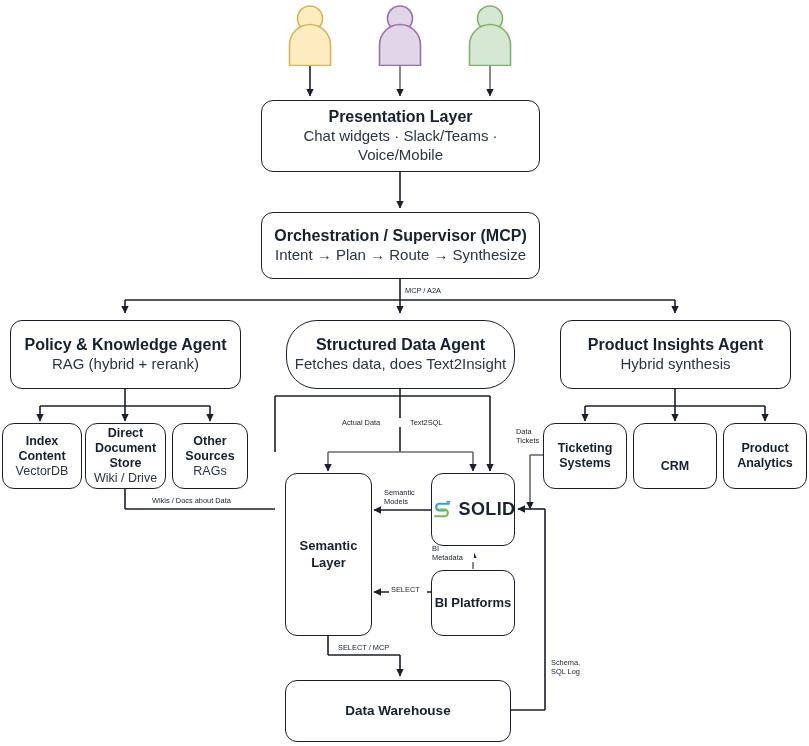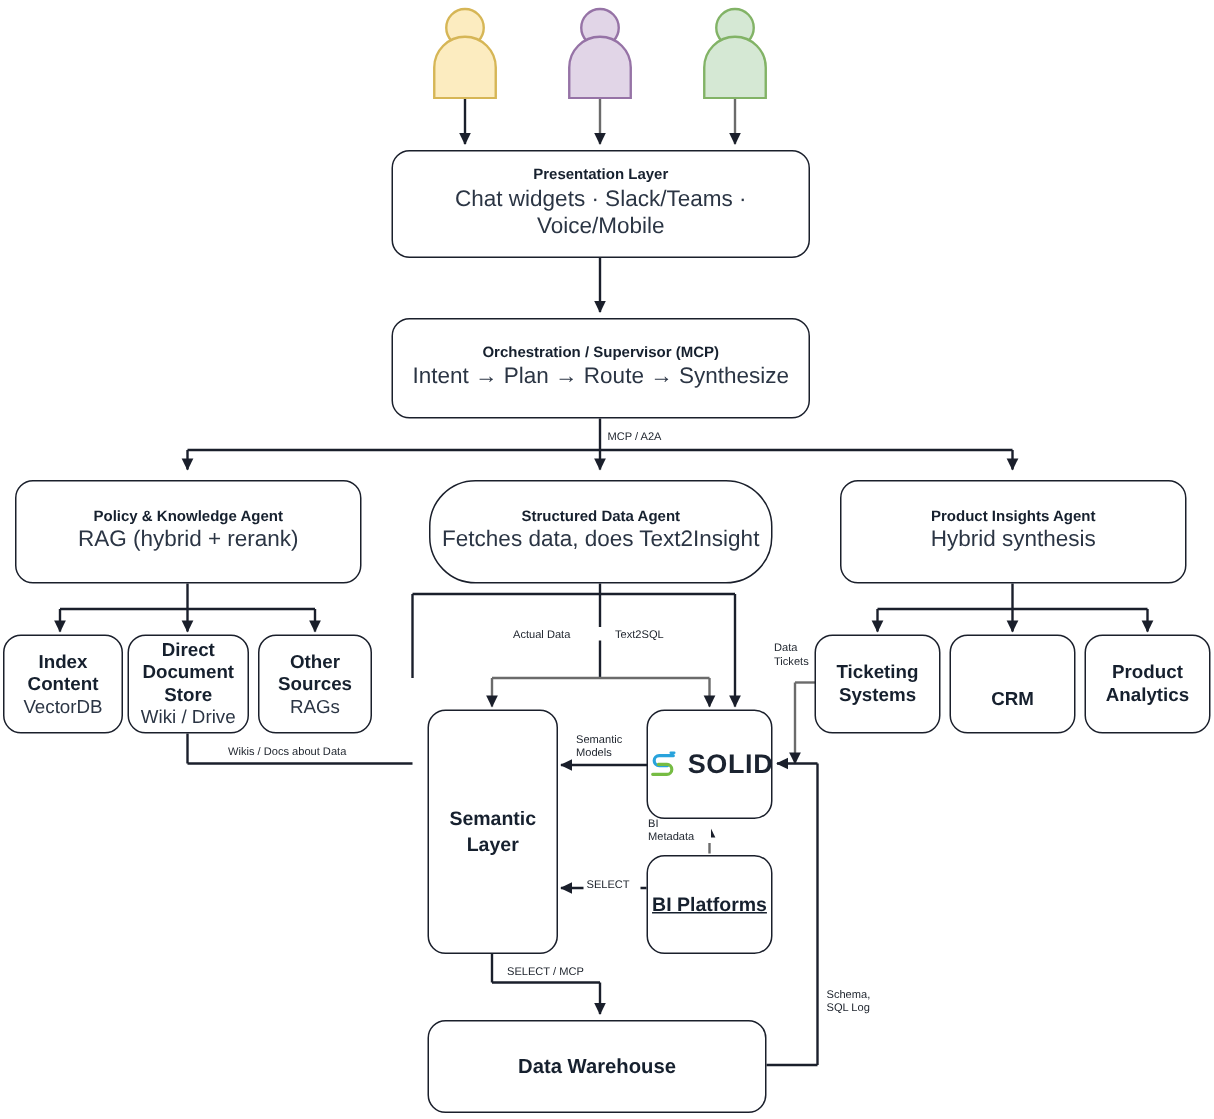--- a/index.html
+++ b/index.html
@@ -3,21 +3,21 @@
 <meta charset="utf-8">
 <style>
   html,body{margin:0;padding:0;background:#ffffff;}
   body{font-family:"Liberation Sans","DejaVu Sans",sans-serif;}
   #canvas{position:relative;width:809px;height:746px;background:#ffffff;overflow:hidden;}
   svg#wires{position:absolute;left:0;top:0;width:809px;height:746px;pointer-events:none;}
 
   .node{position:absolute;box-sizing:border-box;border:1.6px solid #1a1f2b;border-radius:12px;
         background:#ffffff;display:flex;flex-direction:column;align-items:center;justify-content:center;
         text-align:center;color:#16202e;}
-  .node .t1{font-weight:bold;font-size:10px;line-height:1.25;color:#16202e;}
+  .node .t1{font-weight:bold;font-size:16px;line-height:1.25;color:#16202e;}
   .node .t2{font-size:15px;line-height:1.25;color:#2b3544;}
   .leaf .t1{font-size:12.5px;font-weight:bold;line-height:1.2;}
   .leaf .t2{font-size:12.5px;line-height:1.2;}
 
   .person{position:absolute;}
   .edge-label{position:absolute;font-size:7.4px;color:#20262f;line-height:1.22;
               background:#ffffff;padding:0 2px;white-space:pre-line;}
 
   .solidlogo{display:flex;align-items:center;justify-content:center;gap:6px;}
   .solidlogo .wordmark{font-weight:bold;font-size:18px;letter-spacing:.4px;color:#1b2330;}
@@ -187,20 +187,20 @@
       <svg width="22" height="22" viewBox="0 0 24 24">
         <path d="M19.5 5.2 H9.2 a3.6 3.6 0 0 0 0 7.2 h6.1" fill="none" stroke="#29a3dc" stroke-width="2.3" stroke-linecap="round"></path>
         <path d="M4.5 18.8 H14.8 a3.6 3.6 0 0 0 0 -7.2 H8.7" fill="none" stroke="#76bc43" stroke-width="2.3" stroke-linecap="round"></path>
         <path d="M17.6 3.1 h2.6" stroke="#29a3dc" stroke-width="1.8" stroke-linecap="round"></path>
       </svg>
       <span class="wordmark">SOLID</span>
     </div>
   </div>
 
   <div class="node" style="left:431px;top:570px;width:84px;height:66px;">
-    <div class="t1" style="font-size:13px;text-decoration:underline;">BI Platforms</div>
+    <div class="t1" style="font-size:13px;">BI Platforms</div>
   </div>
 
   <div class="node" style="left:285px;top:680px;width:226px;height:62px;">
     <div class="t1" style="font-size:13.5px;">Data Warehouse</div>
   </div>
 
 </div>
 
 </body></html>

